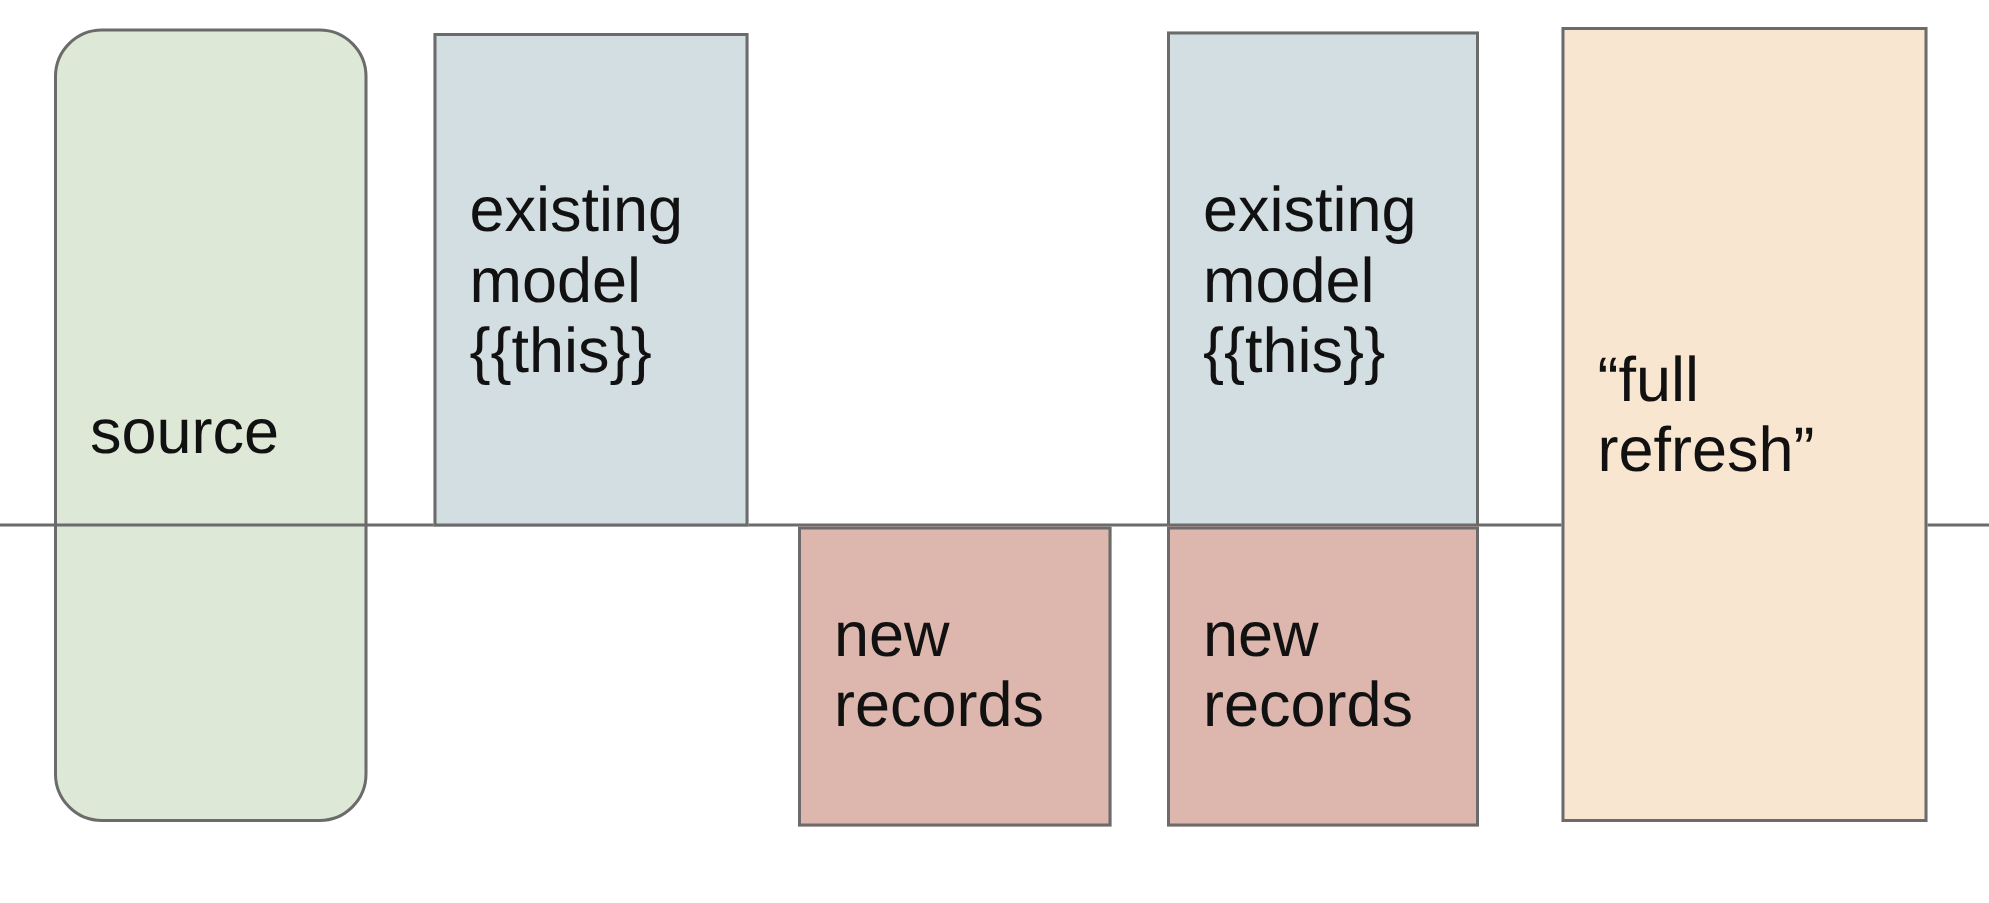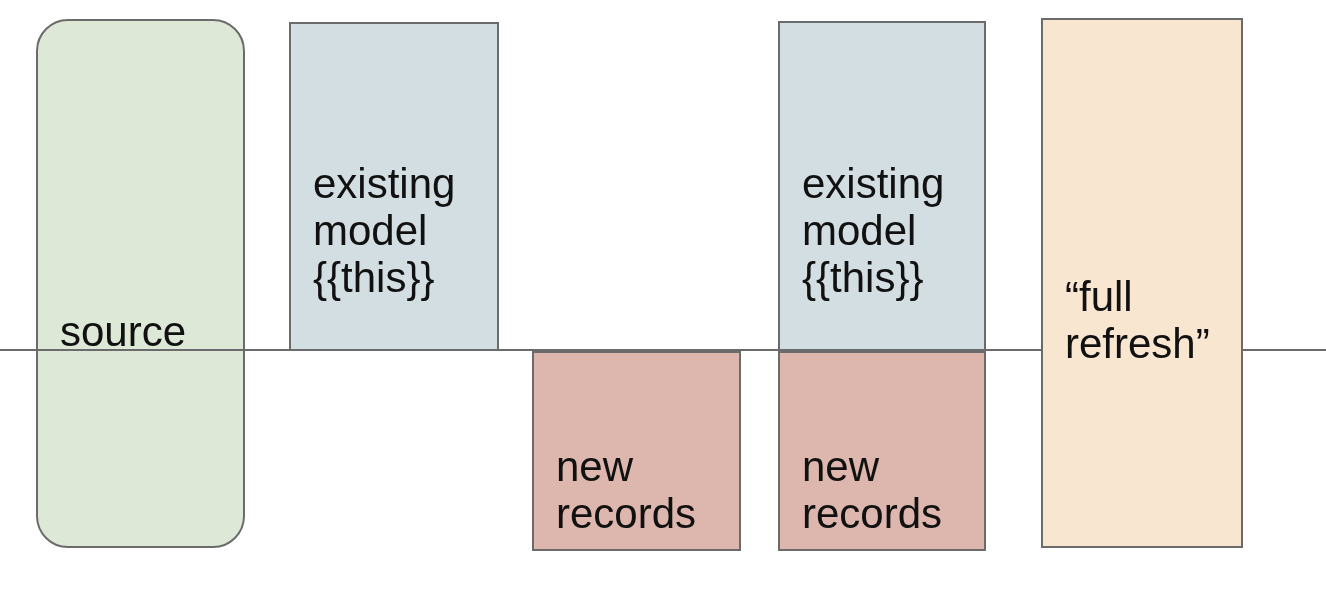--- a/index.html
+++ b/index.html
@@ -29,21 +29,20 @@
   .box {
     position: absolute;
     box-sizing: border-box;
     border: 2px solid #6b6b6b;
   }
   .box .label {
     font-size: 42px;
     line-height: 47px;
     white-space: pre-line;
     letter-spacing: 0px;
-    margin-top: 44px;
   }
   
   .box.source {
     left: 36px; top: 19px;
     width: 209px; height: 529px;
     z-index: 1;
     padding: 243px 10px 0 22px;
     border-radius: 32px;
   }
   
@@ -69,21 +68,21 @@
   }
   .box.new2 {
     left: 778px; top: 351px;
     width: 208px; height: 200px;
     z-index: 3;
     padding: 46px 10px 0 22px;
   }
   
   .box.fullrefresh {
     left: 1041px; top: 18px;
-    width: 202px; height: 530px;
+    width: 244px; height: 530px;
     z-index: 4;
     padding: 209px 20px 0 22px;
   }
 </style>
 </head>
 <body>
 
 <div class="canvas">
 
   <div class="hline" style="background-color: rgb(107, 107, 107);"></div>

